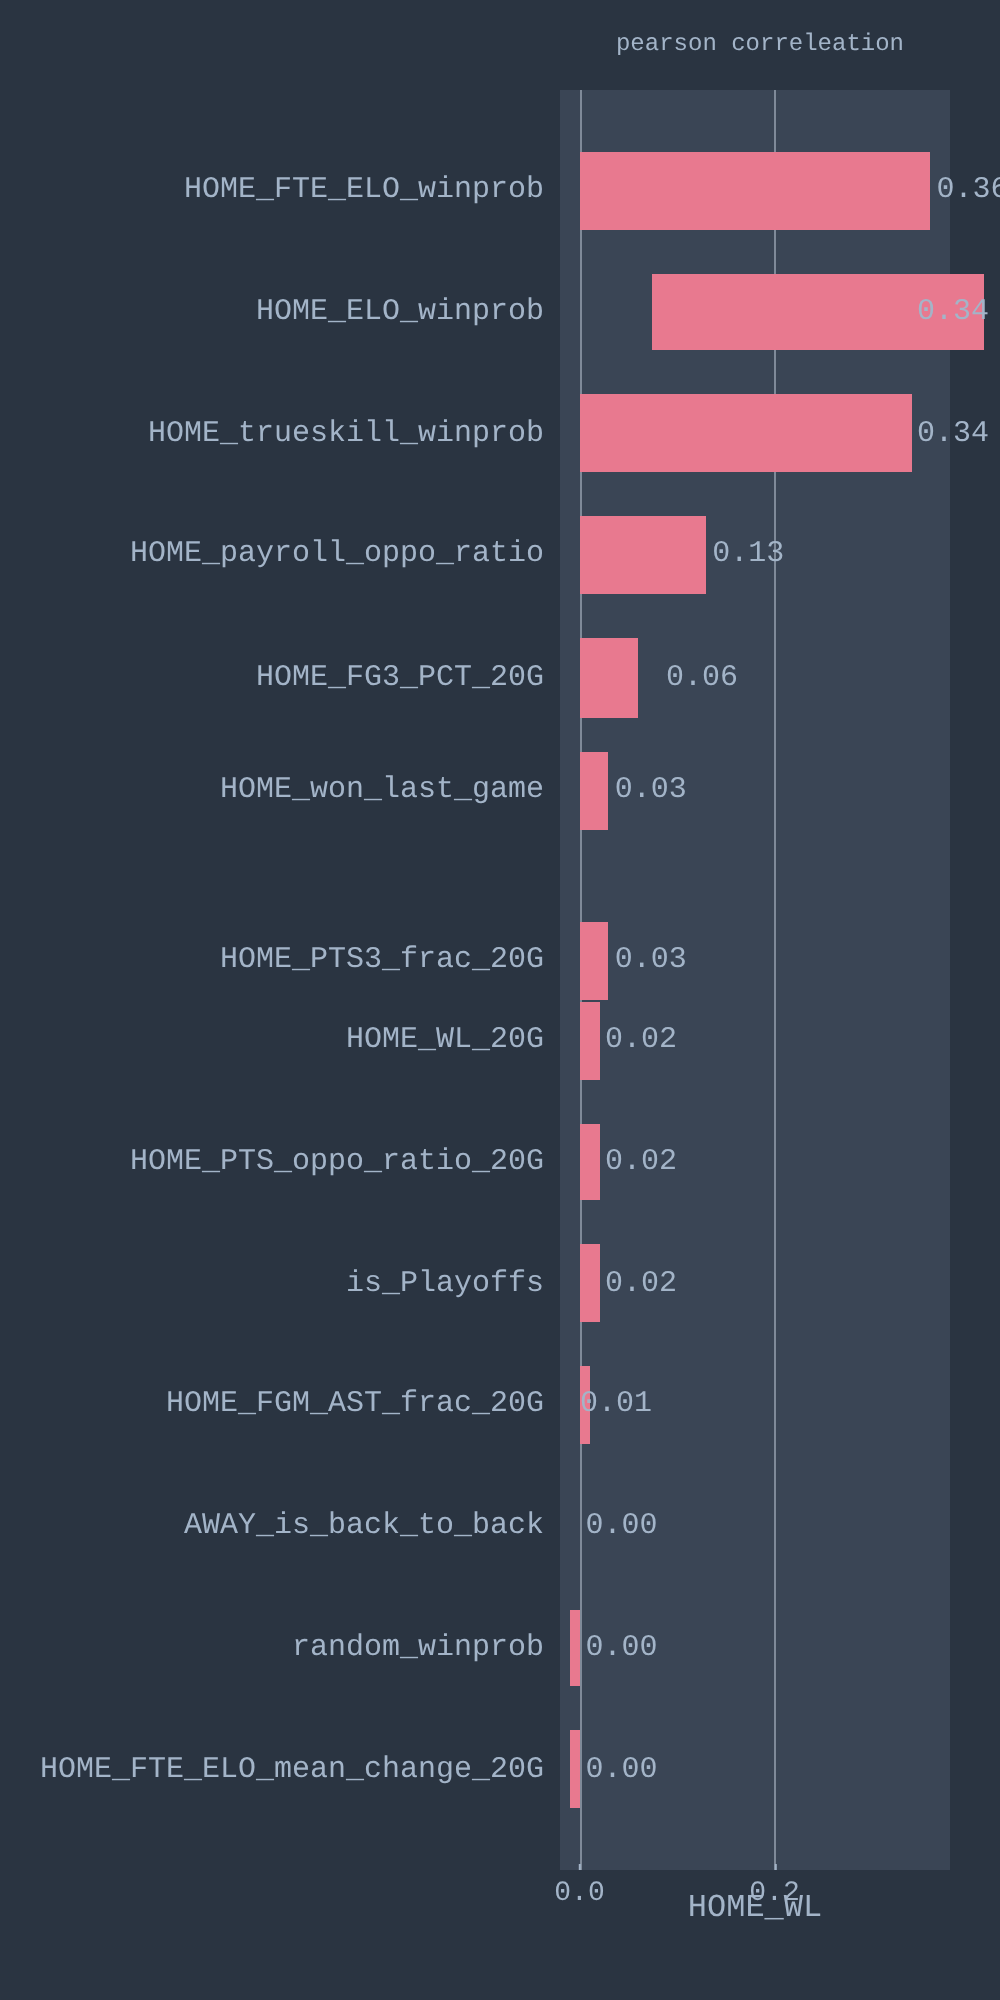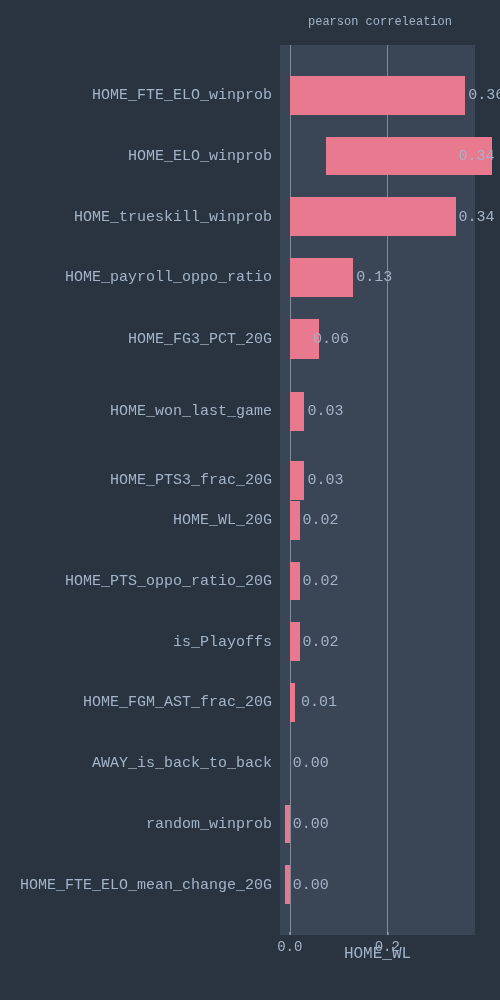--- a/index.html
+++ b/index.html
@@ -120,23 +120,23 @@
         <div class="bar-val" style="left: 175.5px; position: absolute;">0.34</div>
       </div>
       <div class="bar-row" style="top: 213.071px; height: 38.8571px; width: 73.125px;">
         <div class="bar" style="margin-left: 9.75px; width: 63.375px;"></div>
         <div class="bar-label">HOME_payroll_oppo_ratio</div>
         <div class="bar-val" style="left: 73.125px; position: absolute;">0.13</div>
       </div>
       <div class="bar-row" style="top: 273.786px; height: 40px; width: 39px;">
         <div class="bar" style="margin-left: 9.75px; width: 29.25px;"></div>
         <div class="bar-label">HOME_FG3_PCT_20G</div>
-        <div class="bar-val" style="left: 30px; position: absolute;">0.06</div>
+        <div class="bar-val" style="left: 50px; position: absolute;">0.06</div>
       </div>
-      <div class="bar-row" style="top: 347px; height: 38.8571px; width: 46px;">
+      <div class="bar-row" style="top: 331px; height: 38.8571px; width: 46px;">
         <div class="bar" style="margin-left: 9.75px; width: 14.625px;"></div>
         <div class="bar-label">HOME_won_last_game</div>
         <div class="bar-val" style="left: 24.375px; position: absolute;">0.03</div>
       </div>
       <div class="bar-row" style="top: 416px; height: 38.8571px; width: 34px;">
         <div class="bar" style="margin-left: 9.75px; width: 14.625px;"></div>
         <div class="bar-label">HOME_PTS3_frac_20G</div>
         <div class="bar-val" style="left: 24.375px; position: absolute;">0.03</div>
       </div>
       <div class="bar-row" style="top: 455.929px; height: 38.8571px; width: 19.5px;">
@@ -150,21 +150,21 @@
         <div class="bar-val" style="left: 19.5px; position: absolute;">0.02</div>
       </div>
       <div class="bar-row" style="top: 577.357px; height: 38.8571px; width: 19.5px;">
         <div class="bar" style="margin-left: 9.75px; width: 9.75px;"></div>
         <div class="bar-label">is_Playoffs</div>
         <div class="bar-val" style="left: 19.5px; position: absolute;">0.02</div>
       </div>
       <div class="bar-row" style="top: 638.071px; height: 38.8571px; width: 14.625px;">
         <div class="bar" style="margin-left: 9.75px; width: 4.875px;"></div>
         <div class="bar-label">HOME_FGM_AST_frac_20G</div>
-        <div class="bar-val" style="left: 18px; position: absolute;">0.01</div>
+        <div class="bar-val" style="left: 7px; position: absolute;">0.01</div>
       </div>
       <div class="bar-row" style="top: 698.786px; height: 38.8571px; width: 9.75px;">
         <div class="bar" style="margin-left: 9.75px; width: 0px;"></div>
         <div class="bar-label">AWAY_is_back_to_back</div>
         <div class="bar-val" style="left: 9.75px; position: absolute;">0.00</div>
       </div>
       <div class="bar-row" style="top: 759.5px; height: 38.8571px; width: 14.625px;">
         <div class="bar" style="margin-left: 4.875px; width: 4.875px;"></div>
         <div class="bar-label">random_winprob</div>
         <div class="bar-val" style="left: 9.75px; position: absolute;">0.00</div>

